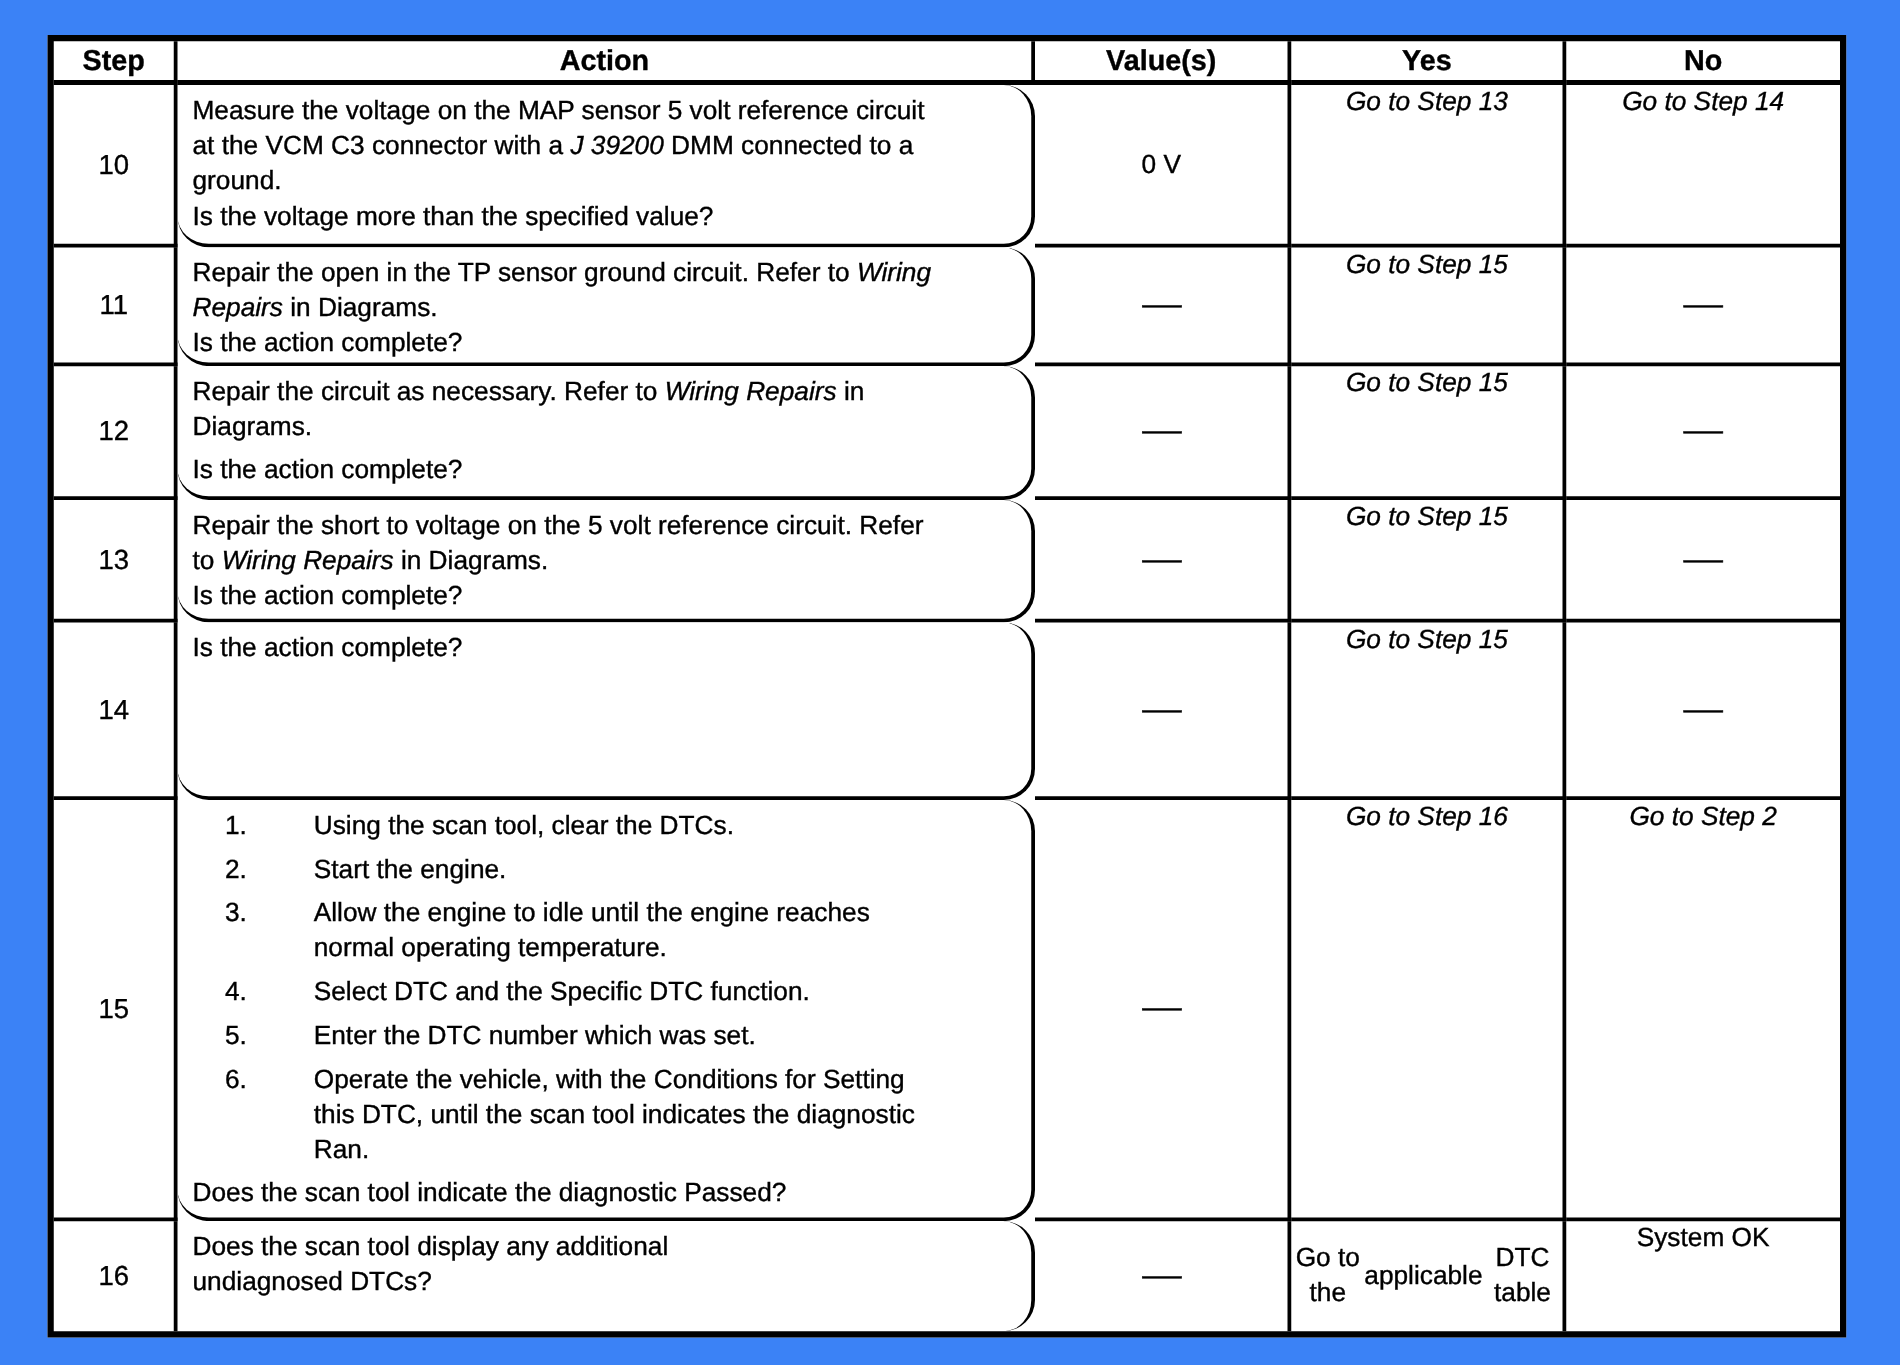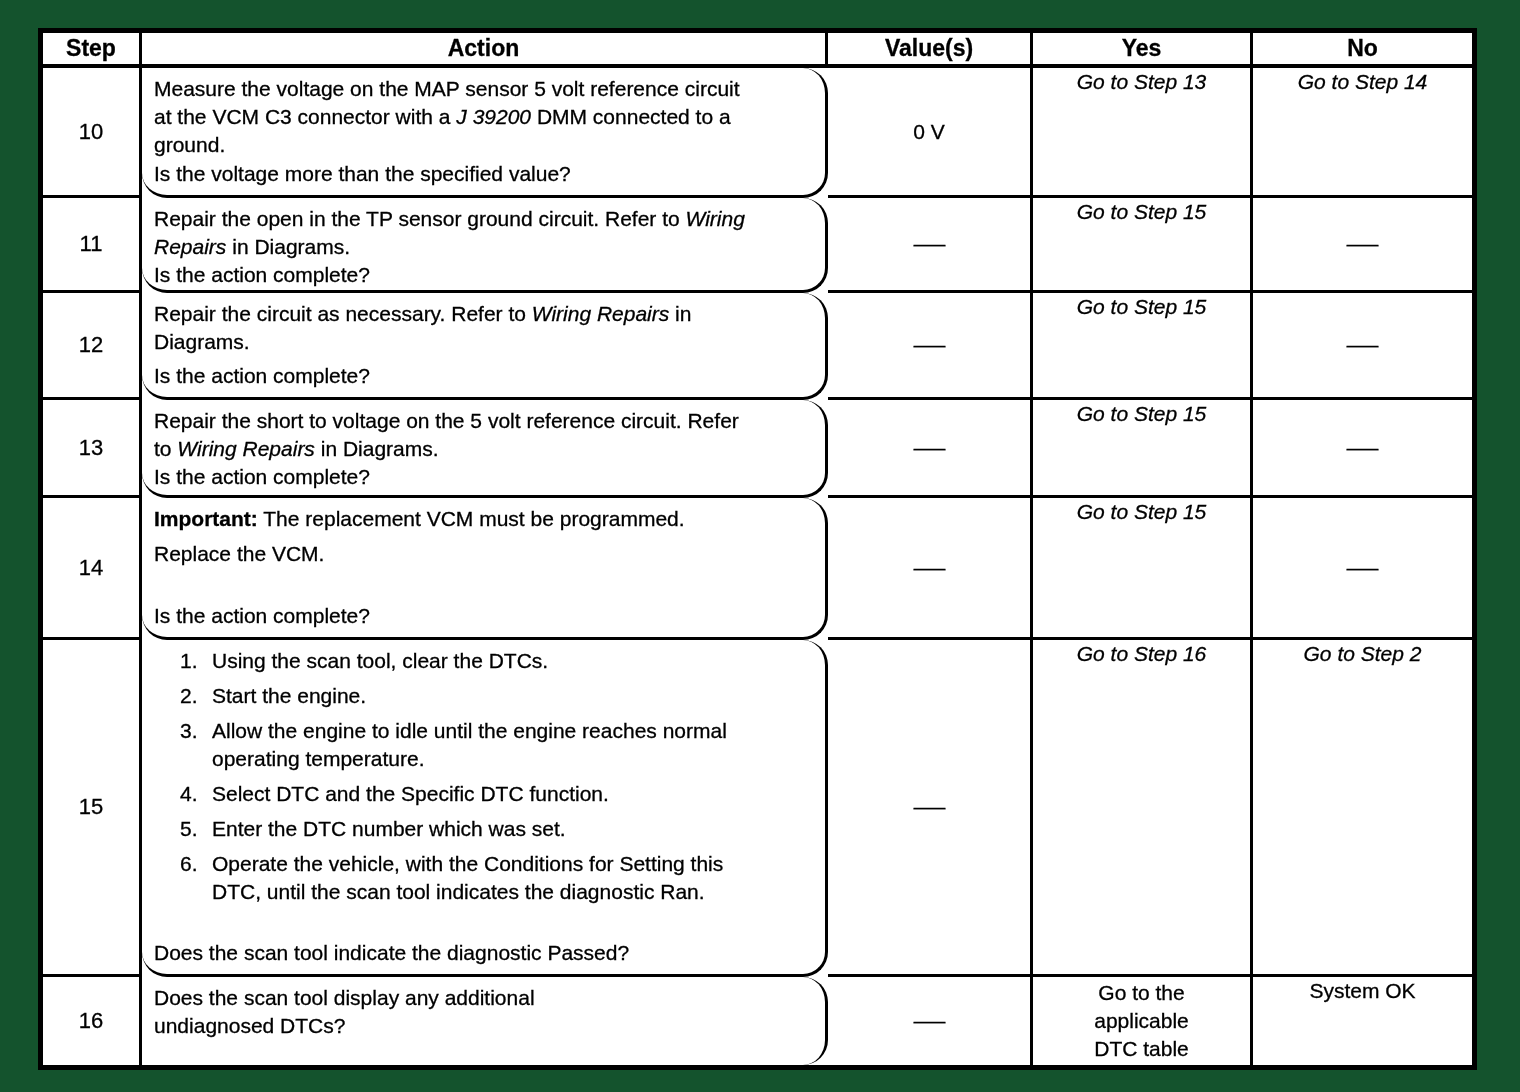--- a/index.html
+++ b/index.html
@@ -8,21 +8,21 @@
     background: #ffffff;
     width: 1520px;
     height: 1092px;
     font-family: "Liberation Sans", sans-serif;
     color: #000;
   }
   .page {
     position: relative;
     width: 1520px;
     height: 1092px;
-    background: #14532d;
+    background: #3b82f6;
     overflow: hidden;
   }
   .diag-table {
     position: absolute;
     left: 38px;
     top: 28px;
     display: grid;
     grid-template-columns: 99px 686px 205px 220px 219px;
     grid-template-rows: 35px 130px 95px 107px 98px 142px 337px 88px;
     border: 5px solid #000;
@@ -66,21 +66,21 @@
   .c-action p { margin: 0; }
   .act { max-width: 595px; }
   .act + .act { margin-top: 7px; }
   .q { max-width: 595px; margin-top: 8px; }
   .q-narrow { max-width: 440px; }
   .it { font-style: italic; }
   .b { font-weight: bold; }
   .num-list { max-width: 566px; margin-left: 26px; }
   .li { display: flex; margin-bottom: 7px; }
   .li-num { flex: none; width: 32px; }
-  .li-text { flex: 1; }
+  .li-text { flex: 1; margin-left: 39px; }
   
   .c-val {
     display: flex;
     align-items: center;
     justify-content: center;
     font-size: 21px;
   }
   
   .c-ans {
     display: flex;
@@ -93,21 +93,21 @@
     text-align: center;
   }
   .c-ans.center { justify-content: center; padding-bottom: 0; }
   .goto { font-style: italic; }
   .plain { font-style: normal; }
   .dash {
     display: inline-block;
     transform: scaleX(1.5);
     font-style: normal;
   }
-  .yes-lines { display: flex; flex-direction: column; align-items: center; }
+  .yes-lines { display: flex; align-items: center; }
 </style>
 </head>
 <body>
 
 <div class="page">
   <div class="diag-table">
 
     <div class="cell hcell">Step</div>
     <div class="cell hcell">Action</div>
     <div class="cell hcell">Value(s)</div>
@@ -169,24 +169,20 @@
       </div>
     <div class="cell c-ans">
         <span class="goto">Go to Step 15</span>
       </div>
     <div class="cell c-ans center last-col">
         <span class="dash">—</span>
       </div>
 
     <div class="cell c-step">14</div>
     <div class="cell c-action">
-      <div>
-        <p class="act"><span class="b">Important:</span><span> The replacement VCM must be programmed.</span></p>
-        <p class="act">Replace the VCM.</p>
-      </div>
       <p class="q">Is the action complete?</p>
     </div>
     <div class="cell c-val">
         <span class="dash">—</span>
       </div>
     <div class="cell c-ans">
         <span class="goto">Go to Step 15</span>
       </div>
     <div class="cell c-ans center last-col">
         <span class="dash">—</span>

